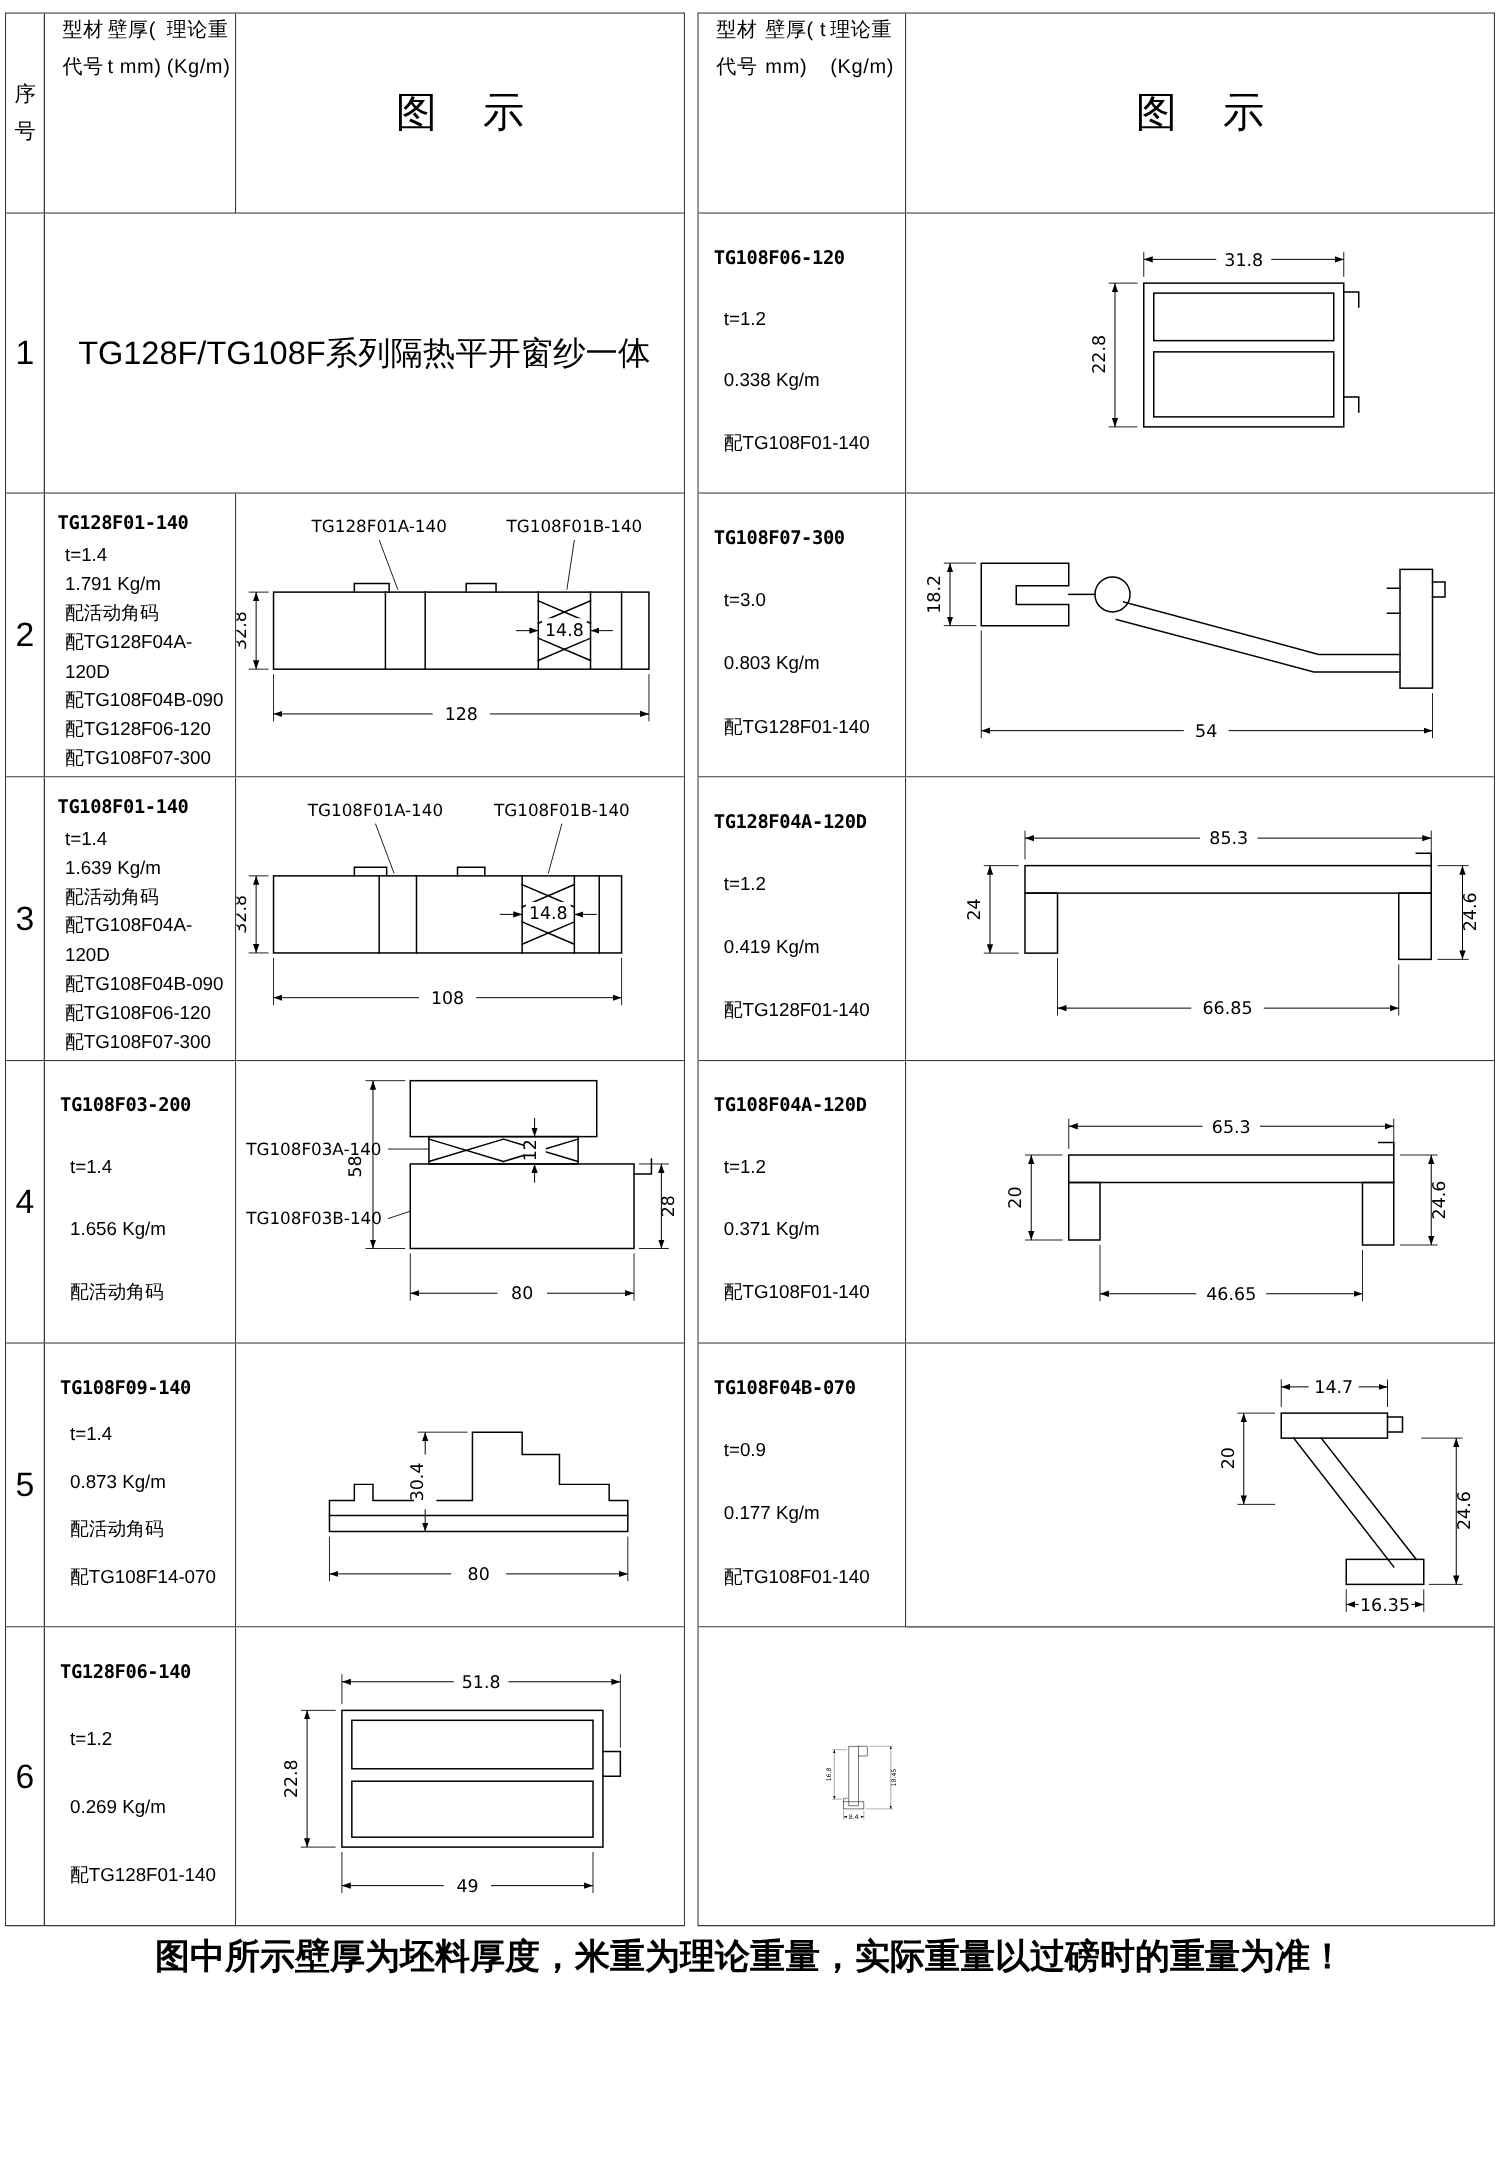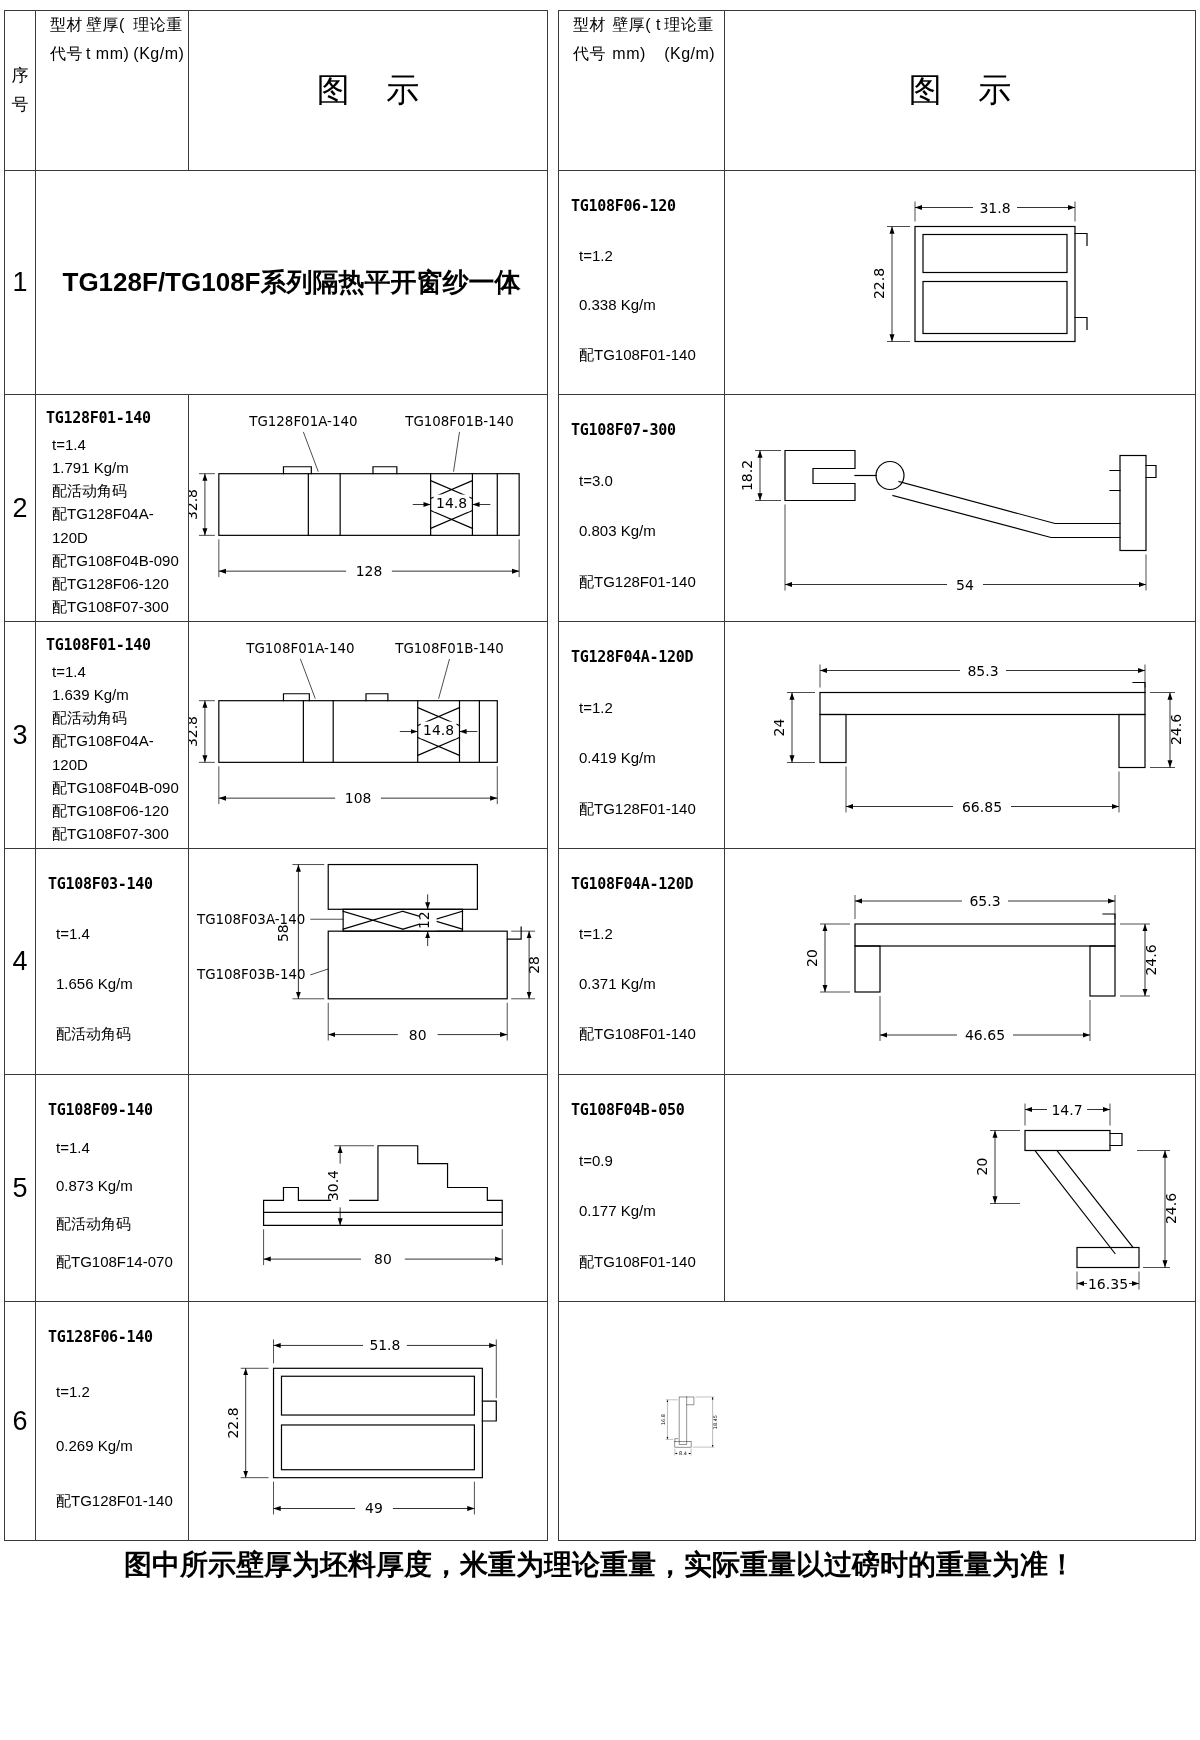--- a/index.html
+++ b/index.html
@@ -11,21 +11,21 @@
   .tbl{display:grid;grid-template-rows:160px 224px 227px 227px 226px 227px 238px}
   .half.left .tbl{grid-template-columns:31px 153px 1fr}
   .half.right .tbl{grid-template-columns:166px 1fr}
   .cell{border-right:1.5px solid #3a3a3a;border-bottom:1.5px solid #3a3a3a;position:relative;overflow:hidden;background:#fff}
   .cr{border-right:none}
   .cb{border-bottom:none}
   .seqh{display:flex;flex-direction:column;align-items:center;justify-content:center;font-size:17px;line-height:1.7}
   .seq{display:flex;align-items:center;justify-content:center;font-size:27px}
   .infoh{display:flex;justify-content:center;padding-left:14px;font-size:16px;line-height:1.8;letter-spacing:.5px}
   .diah{display:flex;align-items:center;justify-content:center;font-size:33px;white-space:pre}
-  .titlecell{grid-column:2/4;display:flex;align-items:center;justify-content:center;font-weight:700;font-size:26px;white-space:nowrap}
+  .titlecell{grid-column:2/4;display:flex;align-items:center;justify-content:center;font-weight:400;font-size:26px;white-space:nowrap}
   .info{font-size:15px;line-height:1.5}
   .info .code{font-weight:700;font-size:15px;font-family:"DejaVu Sans Mono","Liberation Mono",monospace;letter-spacing:-.3px}
   .tight{padding:12px 6px 28px 10px}
   .tight .code{margin-bottom:3px}
   .tight .ln{padding-left:6px;line-height:1.55}
   .spread{display:flex;flex-direction:column;justify-content:space-between;padding:24px 6px 28px 12px}
   .spread .ln{padding-left:8px}
   .dia{padding:0}
   .dia svg{display:block;width:100%;height:100%}
   .profile{fill:none;stroke:#000;stroke-width:1.2;stroke-linejoin:miter;stroke-linecap:square}
@@ -141,21 +141,21 @@
           <path class="ext" d="M30,144 V182 M310,144 V182"></path>
           <line class="dim" x1="30" y1="176" x2="310" y2="176" marker-start="url(#ar)" marker-end="url(#ar)"></line>
           <rect class="whitebg" x="147" y="167" width="46" height="17"></rect>
           <text x="170" y="181" text-anchor="middle">108</text>
         </g>
       </svg>
     </div>
 
     <div class="cell seq">4</div>
     <div class="cell info spread">
-      <div class="code">TG108F03-140</div>
+      <div class="code">TG108F03-200</div>
       <div class="ln">t=1.4</div>
       <div class="ln">1.656 Kg/m</div>
       <div class="ln">配活动角码</div>
     </div>
     <div class="cell dia cr">
       <svg viewBox="0 0 360 225">
         <g class="profile">
           <rect x="140" y="15" width="150" height="45"></rect>
           <rect x="155" y="60" width="120" height="22"></rect>
           <rect x="140" y="82" width="180" height="68"></rect>
@@ -371,21 +371,21 @@
           <text x="431" y="111" text-anchor="middle" transform="rotate(-90 431 111)">24.6</text>
           <path class="ext" d="M155,147 V192 M365,151 V192"></path>
           <line class="dim" x1="155" y1="186" x2="365" y2="186" marker-start="url(#ar)" marker-end="url(#ar)"></line>
           <rect class="whitebg" x="232" y="177" width="56" height="17"></rect>
           <text x="260" y="191" text-anchor="middle">46.65</text>
         </g>
       </svg>
     </div>
 
     <div class="cell info spread">
-      <div class="code">TG108F04B-050</div>
+      <div class="code">TG108F04B-070</div>
       <div class="ln">t=0.9</div>
       <div class="ln">0.177 Kg/m</div>
       <div class="ln">配TG108F01-140</div>
     </div>
     <div class="cell dia cr">
       <svg viewBox="0 0 470 225">
         <g class="profile">
           <rect x="300" y="55" width="85" height="20"></rect>
           <path d="M385,58 h12 v12 h-12"></path>
           <path d="M310,75 L390,178 M332,75 L408,172"></path>

